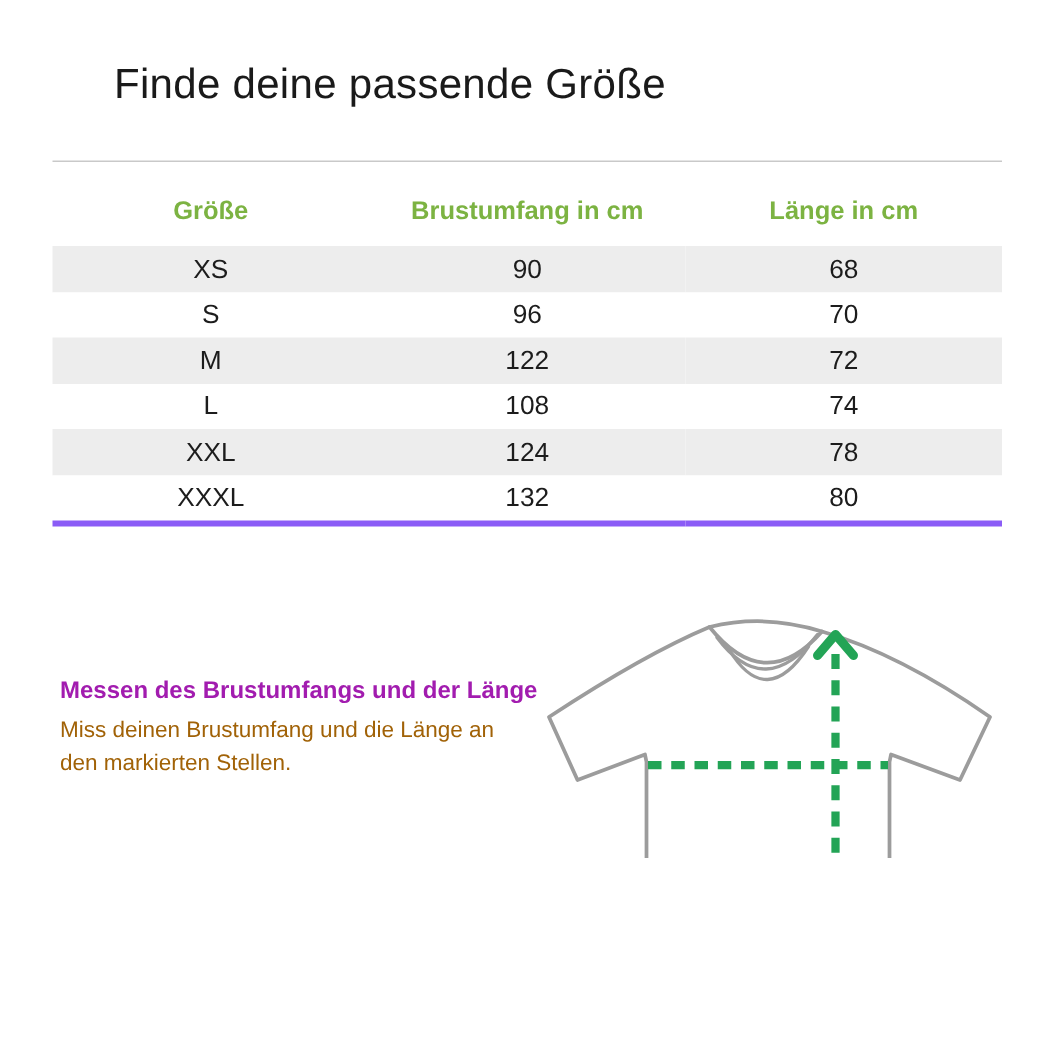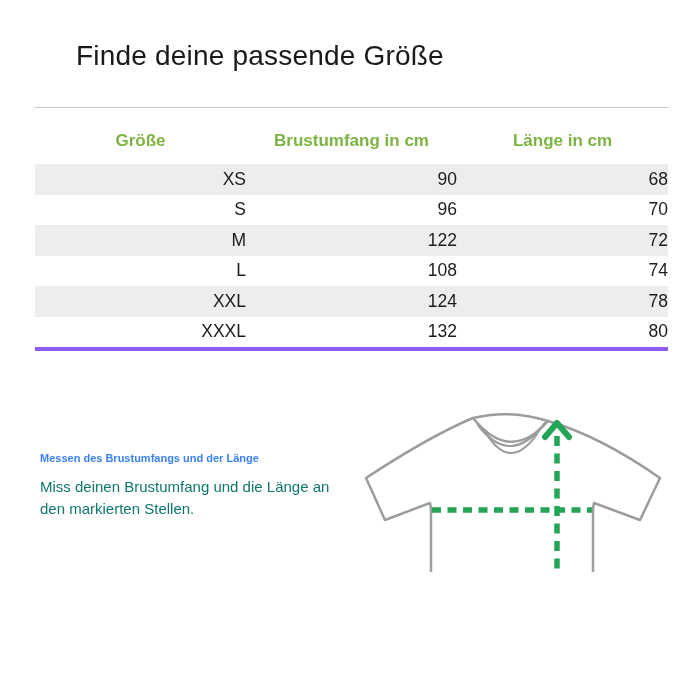--- a/index.html
+++ b/index.html
@@ -18,31 +18,31 @@
     position:absolute;left:35px;top:118px;width:633px;
     border-collapse:collapse;table-layout:fixed;
     border-bottom:4px solid #8b5cf6;
   }
   table.size-table th{
     height:46px;font-size:17px;font-weight:700;color:#7cb342;
     text-align:center;vertical-align:middle;padding:0;background:#ffffff;
   }
   table.size-table td{
     height:30.5px;font-size:17.5px;font-weight:400;color:#1c1c1c;
-    text-align:right;vertical-align:middle;padding:0;
+    text-align:center;vertical-align:middle;padding:0;
   }
   table.size-table tbody tr:nth-child(odd){background:#ededed;}
   table.size-table tbody tr:nth-child(even){background:#ffffff;}
   .measure-heading{
     position:absolute;left:40px;top:452px;margin:0;
-    font-size:11px;font-weight:700;color:#3b82f6;
+    font-size:16px;font-weight:700;color:#a21caf;
   }
   .measure-text{
     position:absolute;left:40px;top:476px;width:298px;
-    font-size:15px;line-height:21.5px;color:#0f766e;
+    font-size:15px;line-height:21.5px;color:#a16207;
   }
   .measure-text p{margin:0;}
   .tshirt-svg{position:absolute;left:360px;top:400px;}
 </style>
 </head>
 <body>
 
 <div class="frame">
 
   <h1 class="page-title">Finde deine passende Größe</h1>

